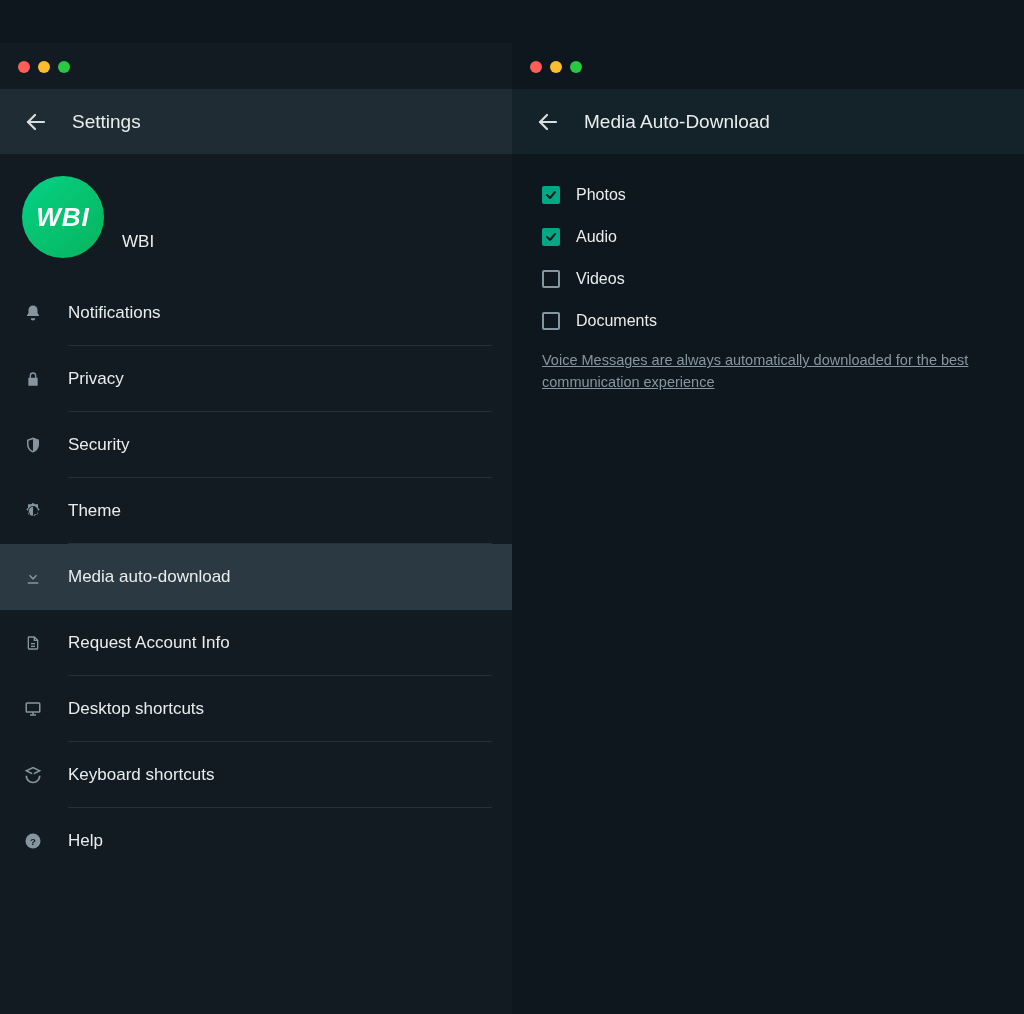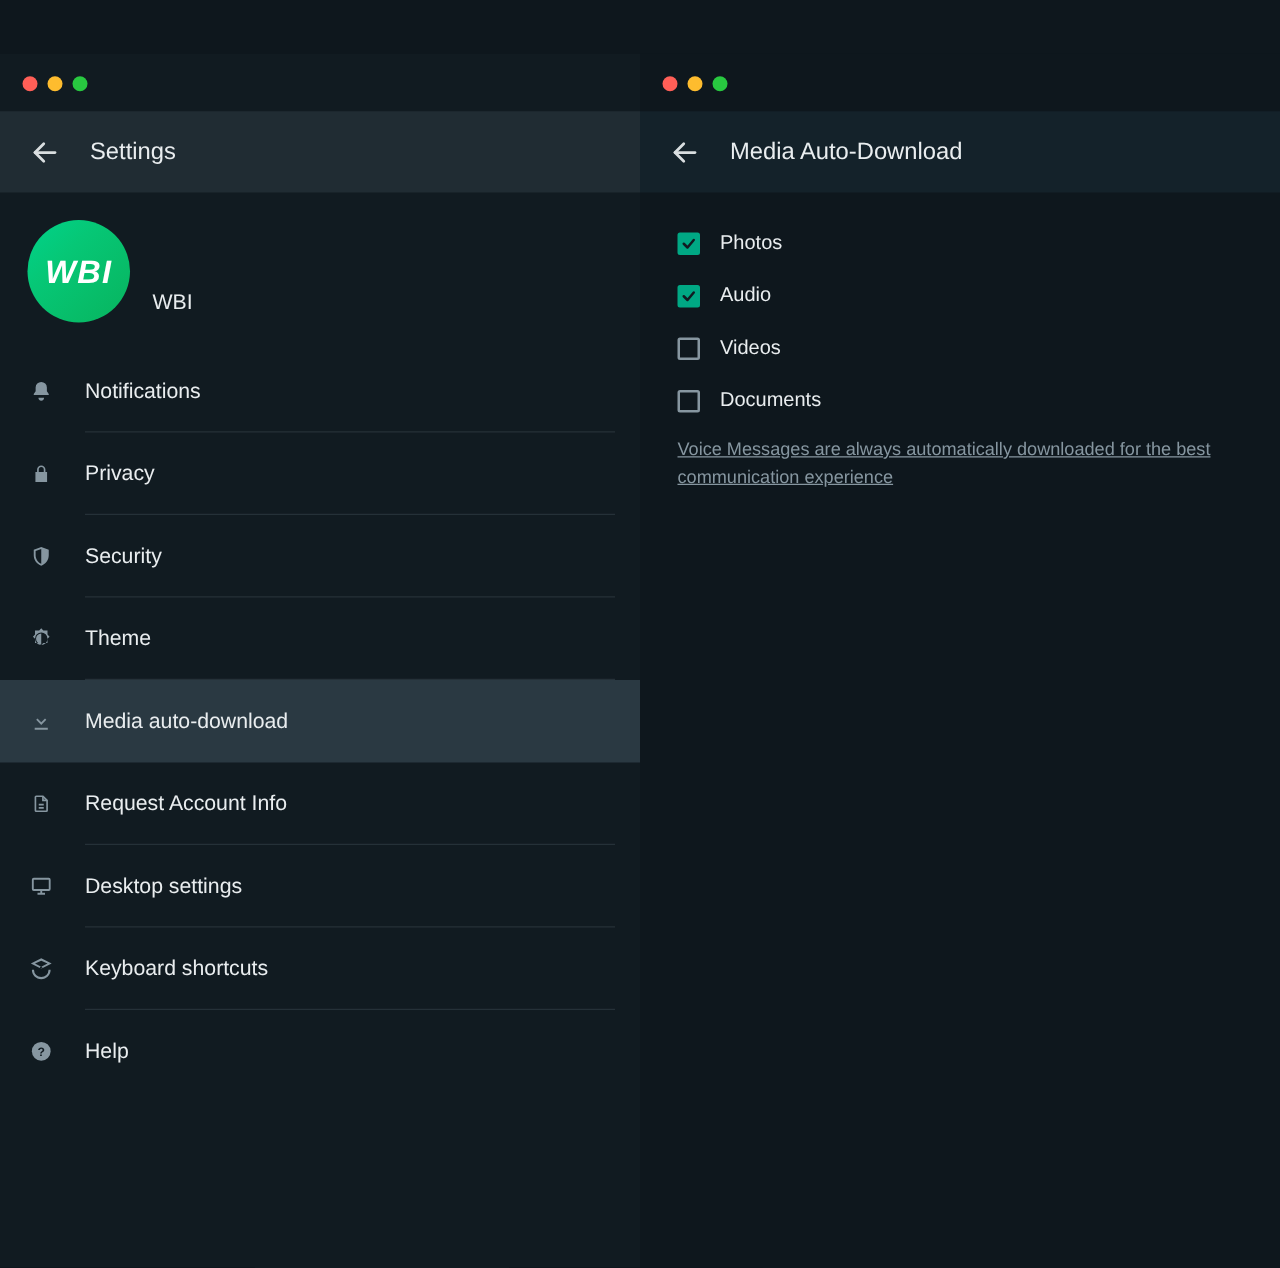--- a/index.html
+++ b/index.html
@@ -232,21 +232,21 @@
     </li>
     <li class="menu-item">
       <span class="icon">
         <svg width="20" height="18" viewBox="0 0 24 24" fill="none" stroke="currentColor" stroke-width="2">
             <rect x="3" y="4" width="18" height="12" rx="1"></rect>
             <line x1="8" y1="20" x2="16" y2="20"></line>
             <line x1="12" y1="16" x2="12" y2="20"></line>
           </svg>
       </span>
       <span class="label-wrap">
-          <span class="label">Desktop settings</span>
+          <span class="label">Desktop shortcuts</span>
         </span>
     </li>
     <li class="menu-item">
       <span class="icon">
         <svg width="20" height="20" viewBox="0 0 24 24" fill="currentColor">
             <path d="M12 2 2 7l10 5 10-5-10-5zm0 2.2L18 7l-6 3-6-3 6-2.8zM12 22c5 0 9-4 9-9h-2a7 7 0 1 1-14 0H3c0 5 4 9 9 9z"></path>
             <text x="12" y="16" font-size="9" text-anchor="middle" fill="#111b21" font-weight="bold">A</text>
           </svg>
       </span>
       <span class="label-wrap">

